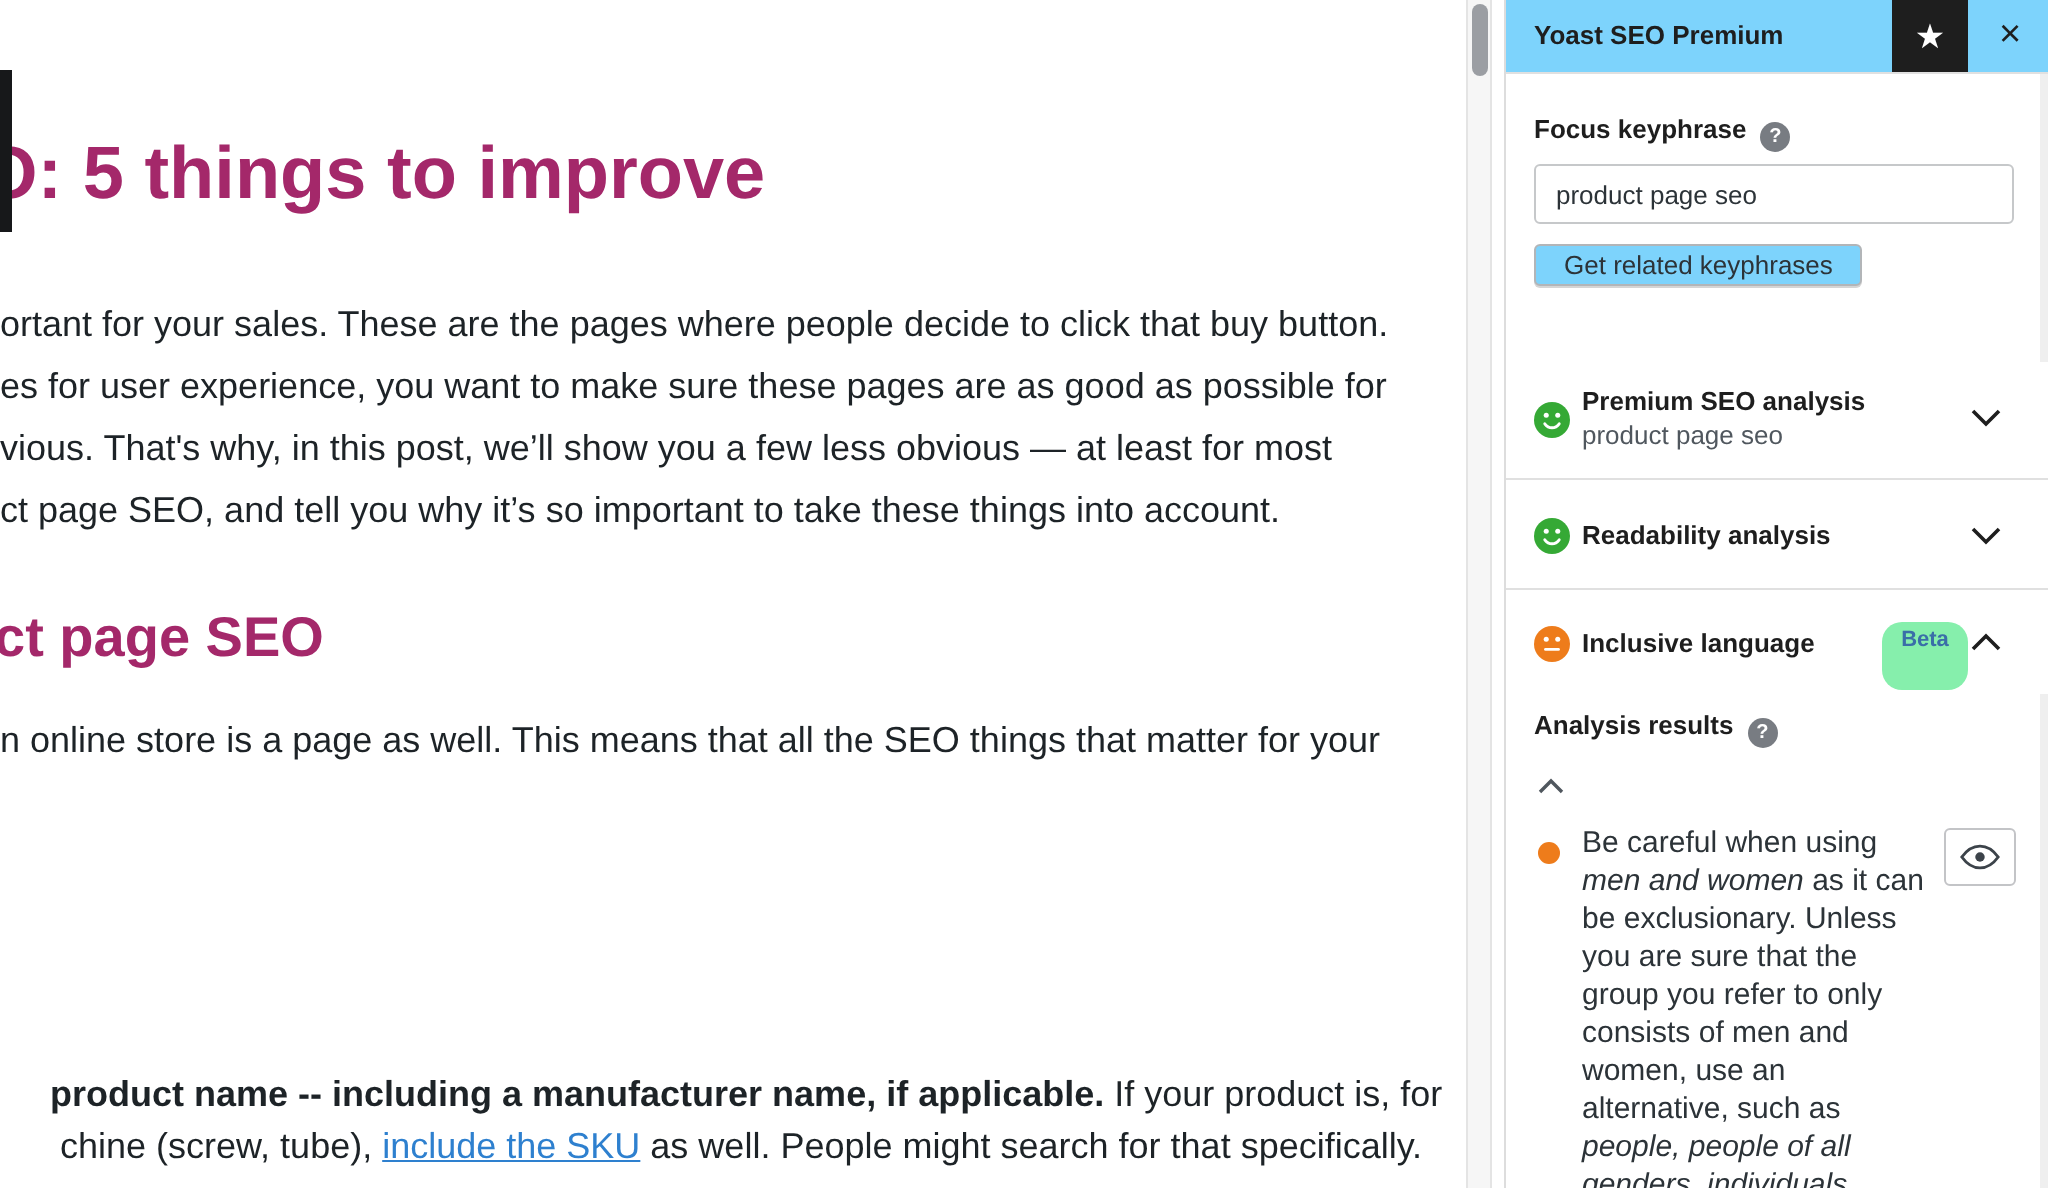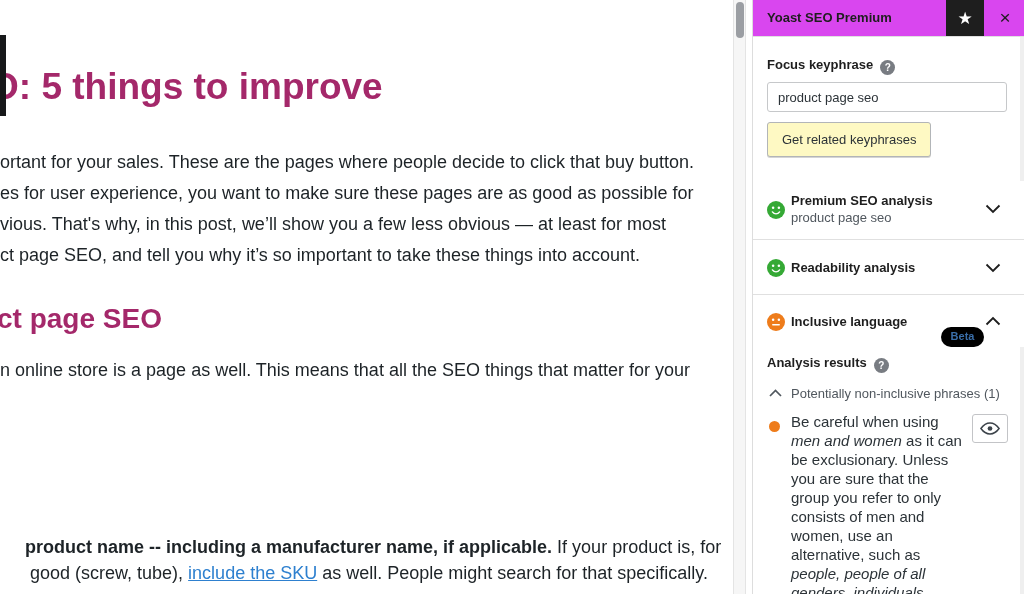--- a/index.html
+++ b/index.html
@@ -26,53 +26,53 @@
   .scrollbar .thumb { position: absolute; left: 2px; top: 2px; width: 8px; height: 36px;
     border-radius: 4px; background: #9b9ea3; }
 
   
   .sidebar { position: absolute; left: 752px; top: 0; width: 272px; height: 594px;
     background: #fff; border-left: 1px solid #ddd; font-size: 13px; color: #1e1e1e; }
   .sb-right-track { position: absolute; right: 0; top: 0; width: 4px; height: 594px;
     background: #efefef; }
 
   .sb-header { position: absolute; top: 0; left: 0; width: 100%; height: 37px;
-    border-bottom: 1px solid #e0e0e0; background: #d946ef; }
+    border-bottom: 1px solid #e0e0e0; background: #7dd3fc; }
   .sb-title { position: absolute; left: 14px; top: 0; line-height: 36px; font-weight: 700; }
   .star-btn { position: absolute; left: 193px; top: 0; width: 38px; height: 36px;
     background: #1e1e1e; border: none; color: #fff; font-size: 17px; cursor: pointer;
     display: flex; align-items: center; justify-content: center; }
   .close-btn { position: absolute; left: 240px; top: 6px; width: 24px; height: 24px;
     background: none; border: none; color: #1e1e1e; font-size: 19px; line-height: 24px;
     cursor: pointer; }
 
   .sb-label { font-weight: 700; font-size: 13px; color: #1e1e1e; }
   .focus-label { position: absolute; left: 14px; top: 57px; }
   .qicon { display: inline-block; width: 15px; height: 15px; border-radius: 50%;
     background: #787c82; color: #fff; font-size: 10px; line-height: 15px;
     text-align: center; font-weight: 700; vertical-align: -2px; margin-left: 7px;
     cursor: pointer; }
   .keyphrase-input { position: absolute; left: 14px; top: 82px; width: 240px; height: 30px;
     border: 1px solid #c6c8ca; border-radius: 3px; padding: 0 10px; font-size: 13px;
     color: #2c3338; font-family: "Liberation Sans", sans-serif; background: #fff; }
-  .related-btn { position: absolute; left: 14px; top: 122px; height: 35px; padding: 0 14px;
-    background: #fef9c3; border: 1px solid #b2b5b8; border-radius: 3px;
+  .related-btn { position: absolute; left: 14px; top: 122px; height: 21px; padding: 0 14px;
+    background: #7dd3fc; border: 1px solid #b2b5b8; border-radius: 3px;
     box-shadow: 0 1px 0 #d5d5d5; font-size: 13px; color: #2c3338; cursor: pointer;
     font-family: "Liberation Sans", sans-serif; }
 
   .section { position: absolute; left: 0; width: 100%; border-bottom: 1px solid #e0e0e0;
     cursor: pointer; background: #fff; }
   .sec-icon { position: absolute; left: 14px; width: 18px; height: 18px; }
   .good { color: #35a935; }
   .warn { color: #ee7c1b; }
   .sec-label { position: absolute; left: 38px; font-weight: 700; }
   .sec-sub { position: absolute; left: 38px; color: #50575e; }
   .sec-chev { position: absolute; left: 232px; }
-  .beta-badge { position: absolute; left: 188px; top: 32px; width: 43px; height: 20px;
-    background: #000000; color: #3a6ea8; font-weight: 700; font-size: 11px;
+  .beta-badge { position: absolute; left: 188px; top: 16px; width: 43px; height: 34px;
+    background: #86efac; color: #3a6ea8; font-weight: 700; font-size: 11px;
     border-radius: 10px; text-align: center; line-height: 19px; }
 
   .results-label { position: absolute; left: 14px; top: 355px; }
   .group-row { position: absolute; left: 0; top: 383px; width: 100%; height: 22px;
     cursor: pointer; }
   .group-chev { position: absolute; left: 16px; top: 6px; }
   .group-label { position: absolute; left: 38px; top: 3px; color: #50575e; white-space: nowrap; }
 
   .bullet { position: absolute; left: 16px; top: 421px; width: 11px; height: 11px;
     border-radius: 50%; background: #ee7c1b; }
@@ -98,21 +98,21 @@
     <div class="line" style="top:243px; left:0;">ct page SEO, and tell you why it’s so important to take these things into account.</div>
 
     <div class="line h2" style="top:301px; left:-3px;">ct page SEO</div>
 
     <div class="line" style="top:358px; left:0;text-align:right;">n online store is a page as well. This means that all the SEO things that matter for your</div>
 
     <div class="line" style="top:511px; left:-5px;">
       <span class="b">product name -- including a manufacturer name, if applicable.</span><span> If your product is, for</span>
     </div>
     <div class="line" style="top:537px; left:0;">
-      <span>good (screw, tube), </span><a class="clink">include the SKU</a><span> as well. People might search for that specifically.</span>
+      <span>chine (screw, tube), </span><a class="clink">include the SKU</a><span> as well. People might search for that specifically.</span>
     </div>
     <div class="line" style="top:571px; left:-6px;">
       
     </div>
   </div>
 
   <div class="black-bar"></div>
 
   <div class="scrollbar">
     <div class="thumb"></div>
@@ -179,21 +179,20 @@
     </div>
 
     <div class="sb-label results-label">
       <span>Analysis results</span><span class="qicon">?</span>
     </div>
 
     <div class="group-row">
       <svg class="group-chev" width="13" height="8" viewBox="0 0 13 8">
         <path d="M1 7 6.5 1.5 12 7" fill="none" stroke="#50575e" stroke-width="1.7"></path>
       </svg>
-      <span class="group-label">Potentially non-inclusive phrases (1)</span>
     </div>
 
     <div class="bullet"></div>
     <div class="result-text">
       <span>Be careful when using </span><em>men and women</em><span> as it can be exclusionary. Unless you are sure that the group you refer to only consists of men and women, use an alternative, such as </span><em>people, people of all genders, individuals, human beings</em><span>. </span><a class="sb-link">Learn more.</a>
     </div>
 
     <button class="eye-btn">
       <svg width="20" height="13" viewBox="0 0 22 14">
         <path d="M1 7c3-4.2 6.3-6 10-6s7 1.8 10 6c-3 4.2-6.3 6-10 6S4 11.2 1 7z" fill="none" stroke="#3c434a" stroke-width="1.6"></path>

